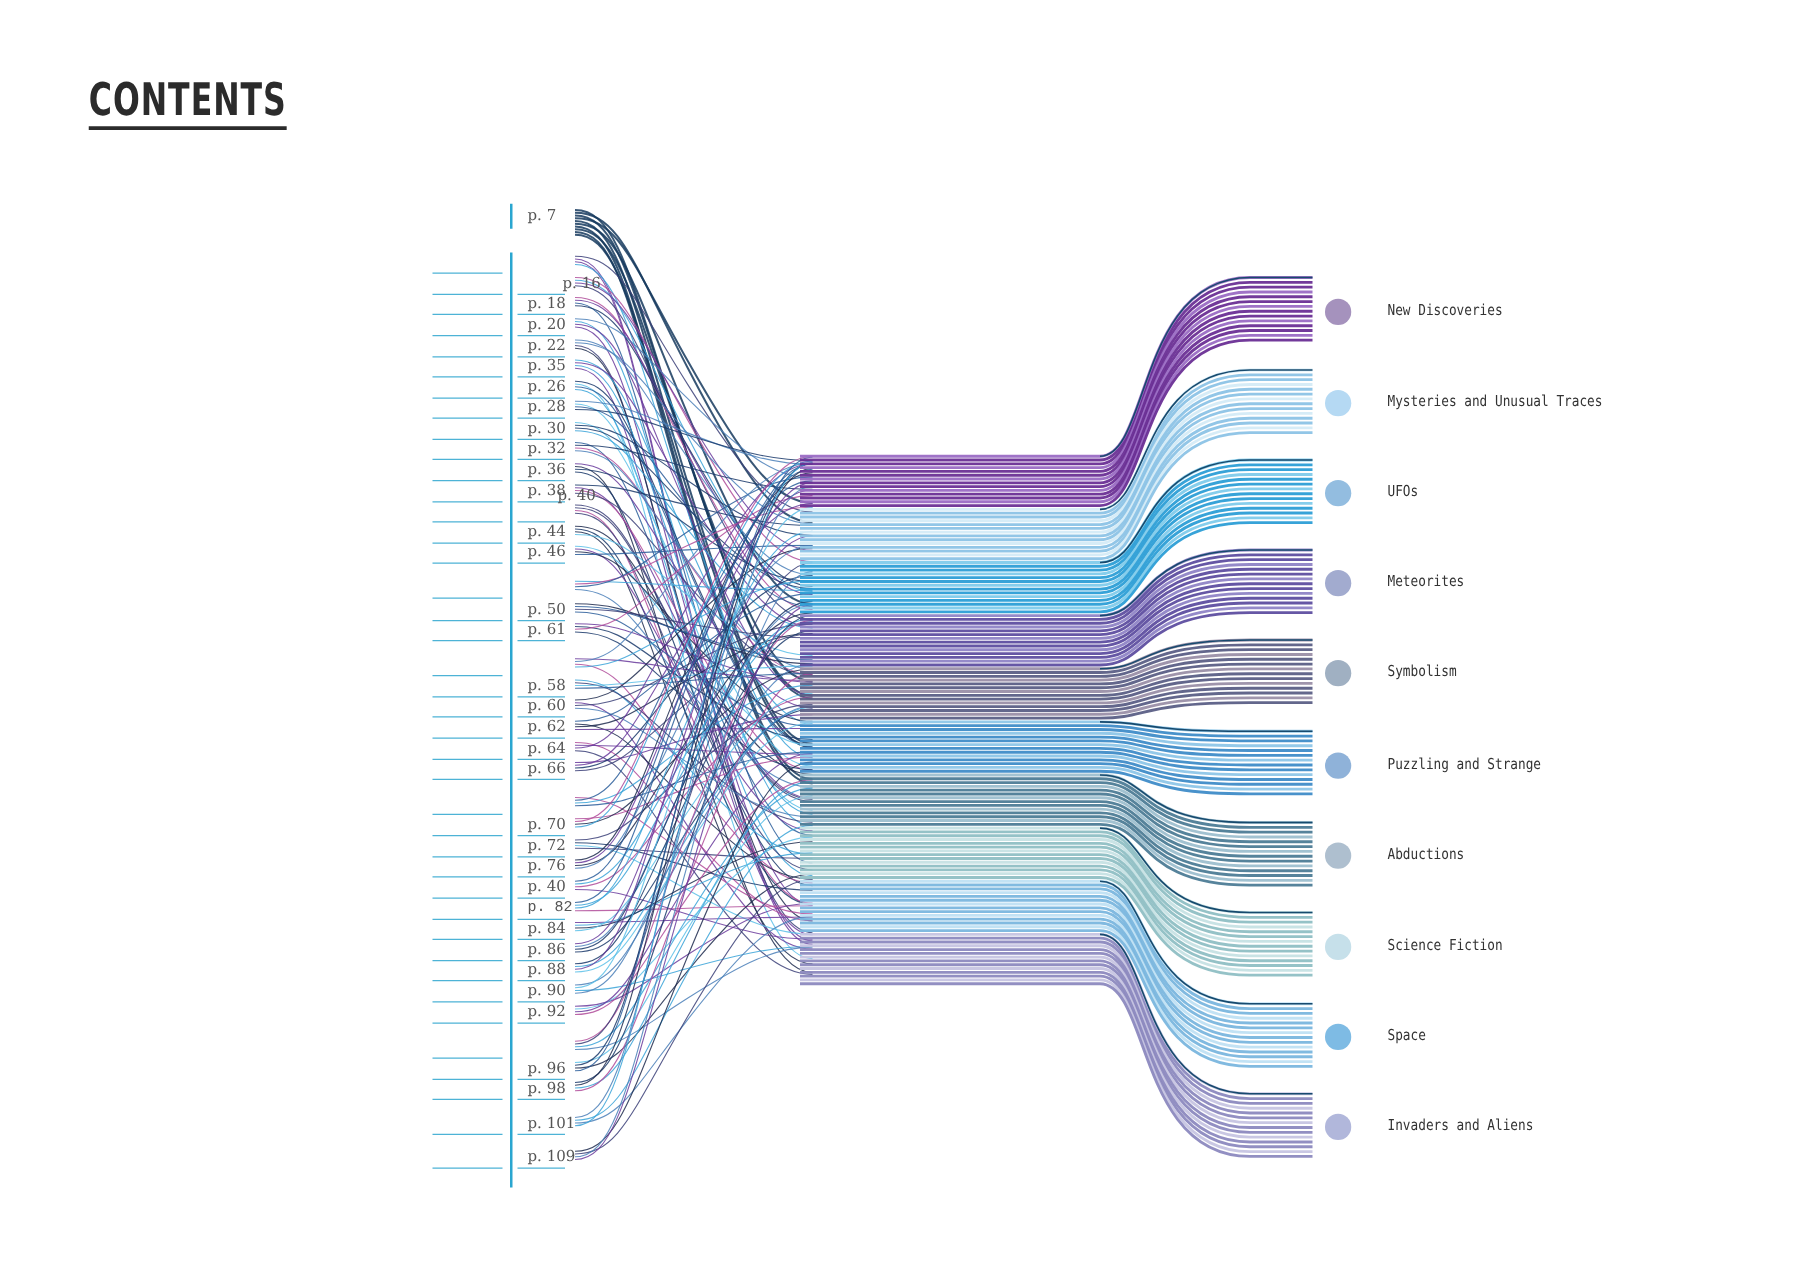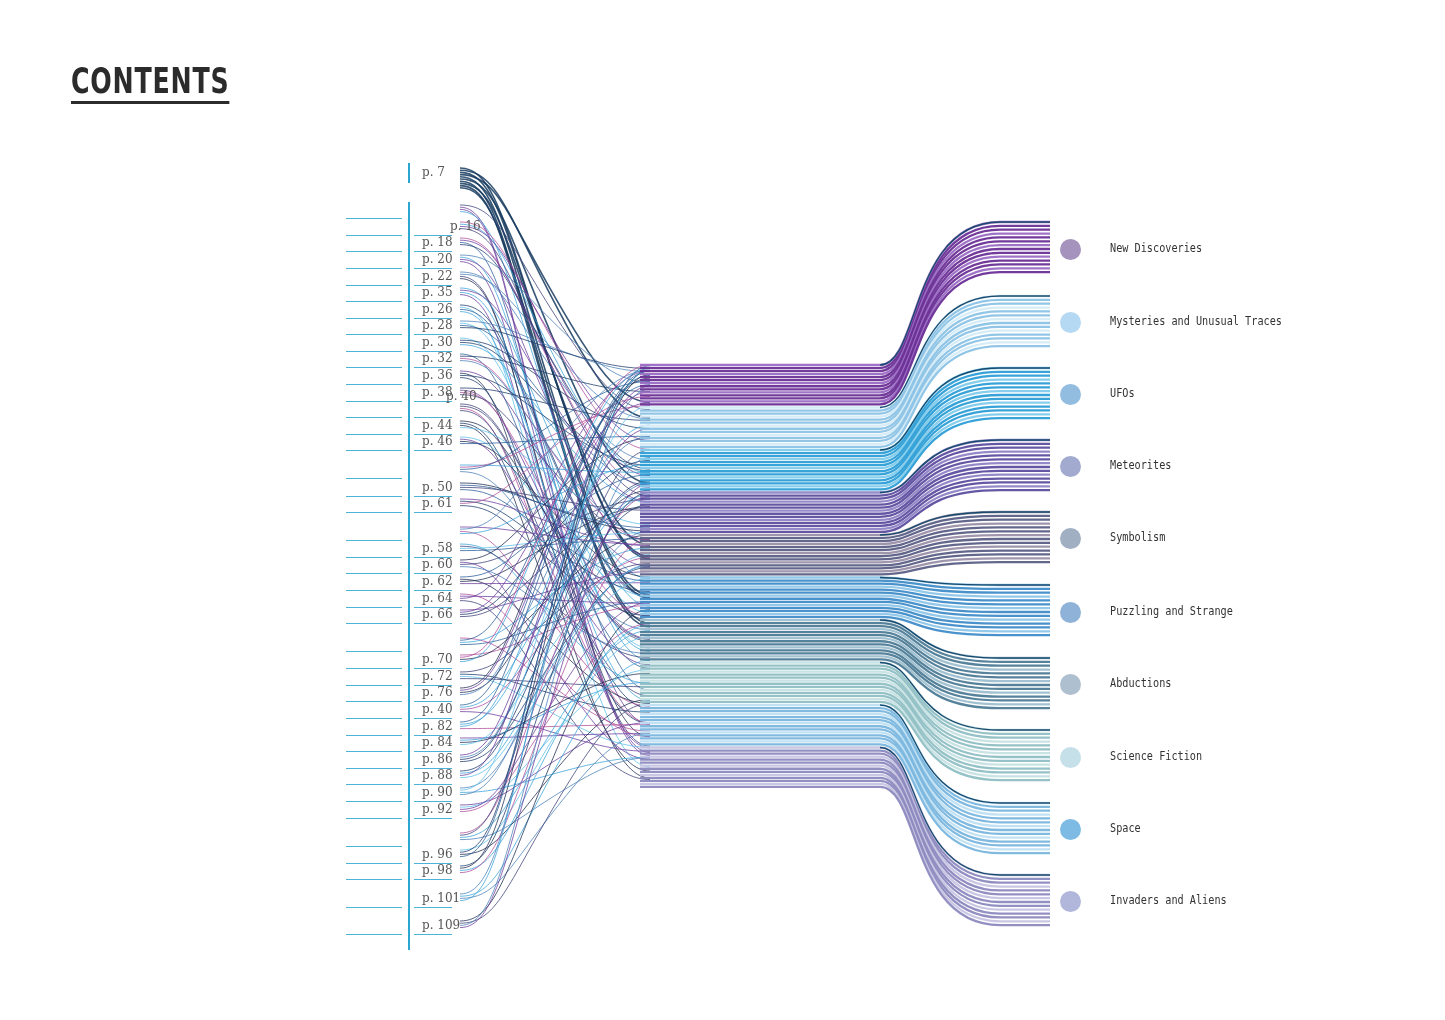--- a/index.html
+++ b/index.html
@@ -425,21 +425,21 @@
     <div class="uline" style="left: 346px; width: 56px; top: 685px;"></div>
     <div class="page" style="top: 669px;">p. 72</div>
     <div class="uline" style="left: 414px; width: 38px; top: 685px;"></div>
     <div class="uline" style="left: 346px; width: 56px; top: 701px;"></div>
     <div class="page" style="top: 685px;">p. 76</div>
     <div class="uline" style="left: 414px; width: 38px; top: 701px;"></div>
     <div class="uline" style="left: 346px; width: 56px; top: 718px;"></div>
     <div class="page" style="top: 702px;">p. 40</div>
     <div class="uline" style="left: 414px; width: 38px; top: 718px;"></div>
     <div class="uline" style="left: 346px; width: 56px; top: 735px;"></div>
-    <div class="page" style="top: 719px;">p. 82</div>
+    <div class="page" style="top: 719px; font-family: Liberation Mono, monospace;">p. 82</div>
     <div class="uline" style="left: 414px; width: 38px; top: 735px;"></div>
     <div class="uline" style="left: 346px; width: 56px; top: 751px;"></div>
     <div class="page" style="top: 735px;">p. 84</div>
     <div class="uline" style="left: 414px; width: 38px; top: 751px;"></div>
     <div class="uline" style="left: 346px; width: 56px; top: 768px;"></div>
     <div class="page" style="top: 752px;">p. 86</div>
     <div class="uline" style="left: 414px; width: 38px; top: 768px;"></div>
     <div class="uline" style="left: 346px; width: 56px; top: 784px;"></div>
     <div class="page" style="top: 768px;">p. 88</div>
     <div class="uline" style="left: 414px; width: 38px; top: 784px;"></div>

